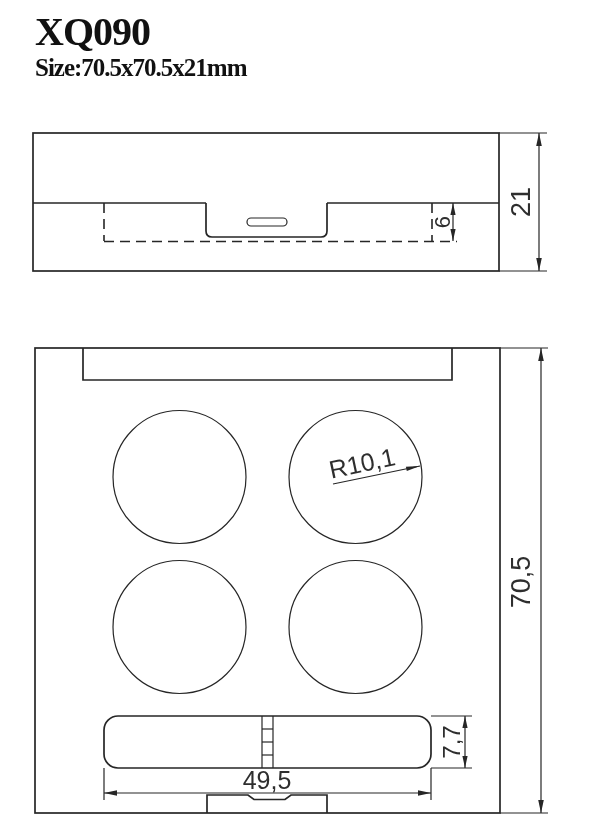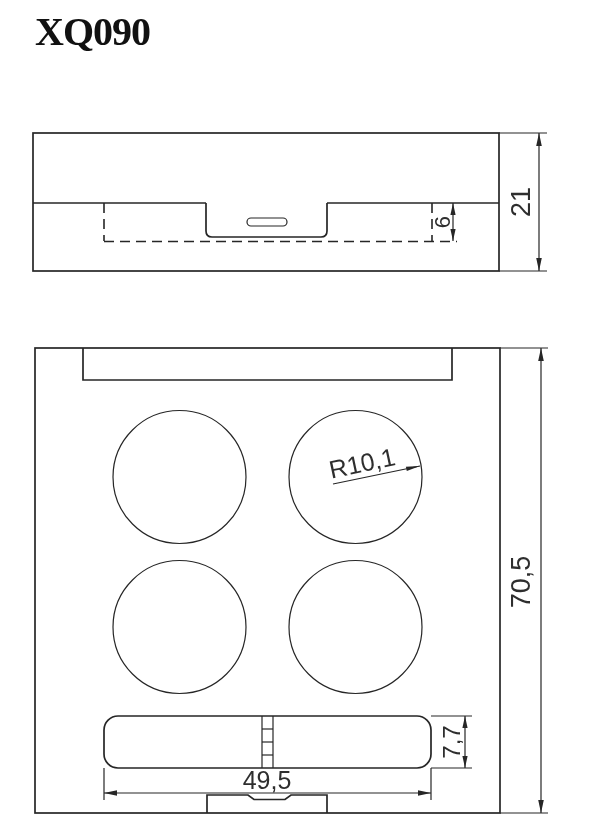--- a/index.html
+++ b/index.html
@@ -31,20 +31,21 @@
     font-family:"Liberation Sans", sans-serif;
     fill:#2e2e2e;stroke:none;font-weight:normal;
   }
 </style>
 </head>
 <body>
 
 <div class="sheet">
 
   <div class="title">XQ090</div>
+  <div class="subtitle">Size:70.5x70.5x21mm</div>
 
   <svg width="603" height="838" viewBox="0 0 603 838">
 
     <g>
       <rect class="outline" x="33" y="133" width="466" height="138"></rect>
 
       <path class="outline" d="M33,203 L206,203"></path>
       <path class="outline" d="M327,203 L499,203"></path>
 
       <path class="outline" d="M206,203 L206,231 Q206,237 212,237 L321,237 Q327,237 327,231 L327,203"></path>

